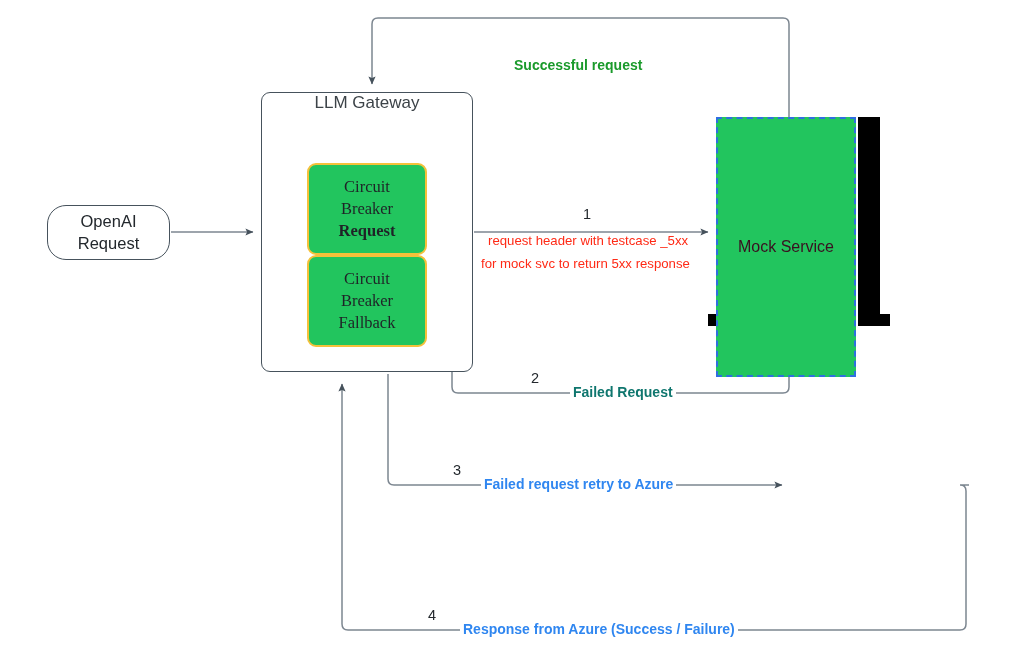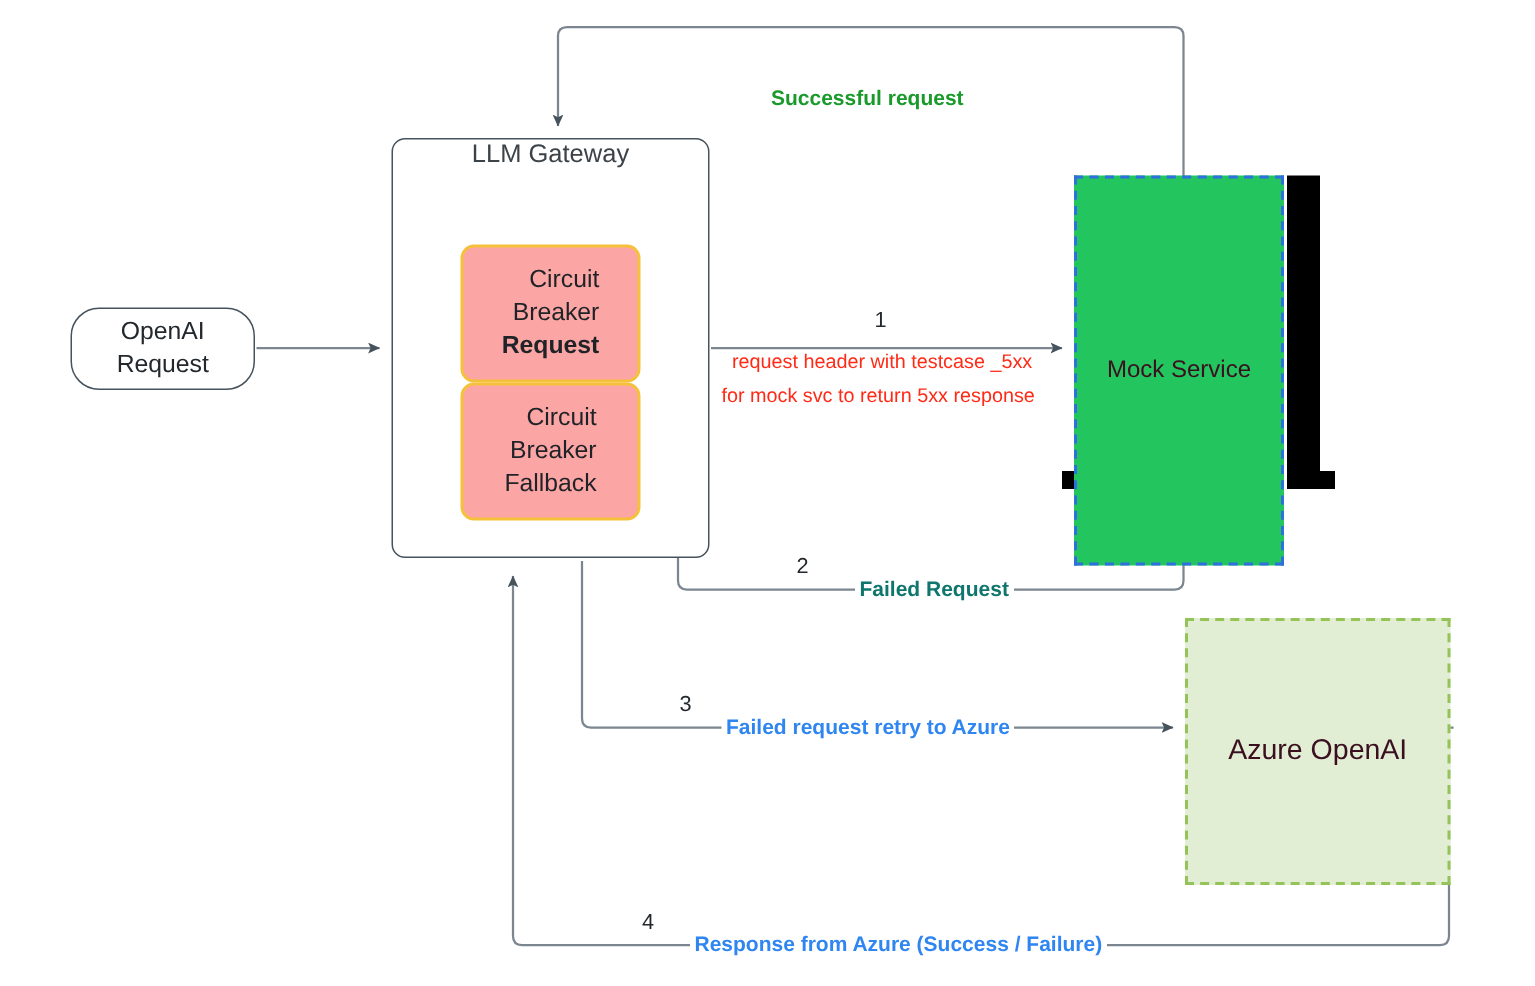--- a/index.html
+++ b/index.html
@@ -58,27 +58,28 @@
     color: #3c4348;
     font-size: 17px;
   }
 
   .cb-box {
     position: absolute;
     box-sizing: border-box;
     display: flex;
     align-items: center;
     justify-content: center;
-    text-align: right;
-    background: #fca5a5;
+    text-align: center;
+    background: #22c55e;
     border: 2.2px solid #f5c13a;
     border-radius: 9px;
     color: #1f2327;
     font-size: 16.5px;
     line-height: 1.32;
+    font-family: Liberation Serif, serif;
   }
   .cb-closed  { left: 307px; top: 163px; width: 120px; height: 92px; }
   .cb-fallback{ left: 307px; top: 255px; width: 120px; height: 92px; }
   .cb-strong { font-weight: bold; }
 
   .node-mock {
     left: 716px; top: 117px;
     width: 140px; height: 260px;
     background: #22c55e;
     border: 2.4px dashed #2f6fe0;
@@ -202,23 +203,20 @@
   </div>
 
   <div class="mock-shadow-v"></div>
   <div class="mock-shadow-h"></div>
   <div class="mock-shadow-l"></div>
 
   <div class="node node-mock">
     <span>Mock Service</span>
   </div>
 
-  <div class="node node-azure">
-    <span>Azure OpenAI</span>
-  </div>
 
   <div class="edge-label lbl-green" style="left:511px; top:10px;margin-top:48px;">Successful request</div>
 
   <div class="step-num" style="left:580px; top:206px;">1</div>
 
   <div class="red-note" style="left:488px; top:234px;">request header with testcase _5xx</div>
   <div class="red-note" style="left:481px; top:257px;">for mock svc to return 5xx response</div>
 
   <div class="step-num" style="left:528px; top:370px;">2</div>
   <div class="edge-label lbl-orange" style="left:570px; top:385px;">Failed Request</div>

